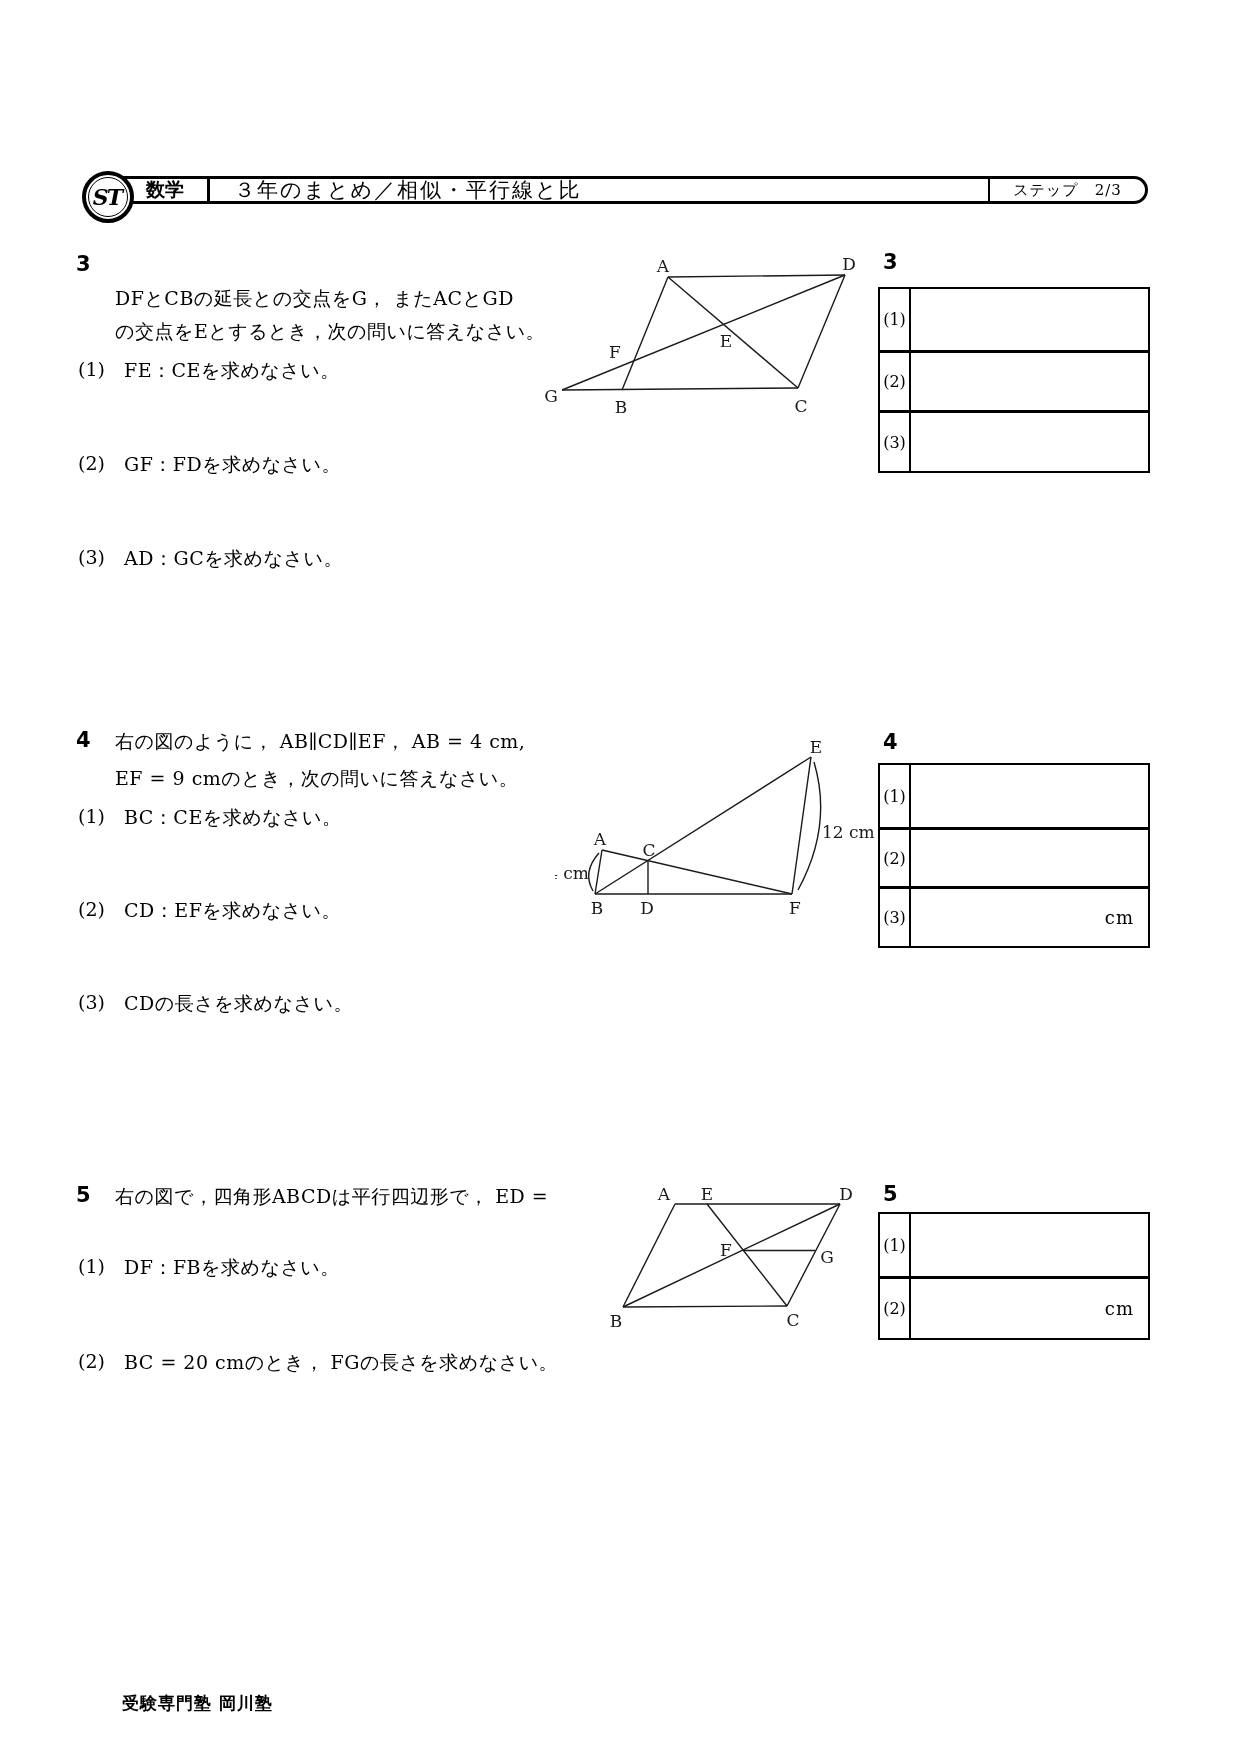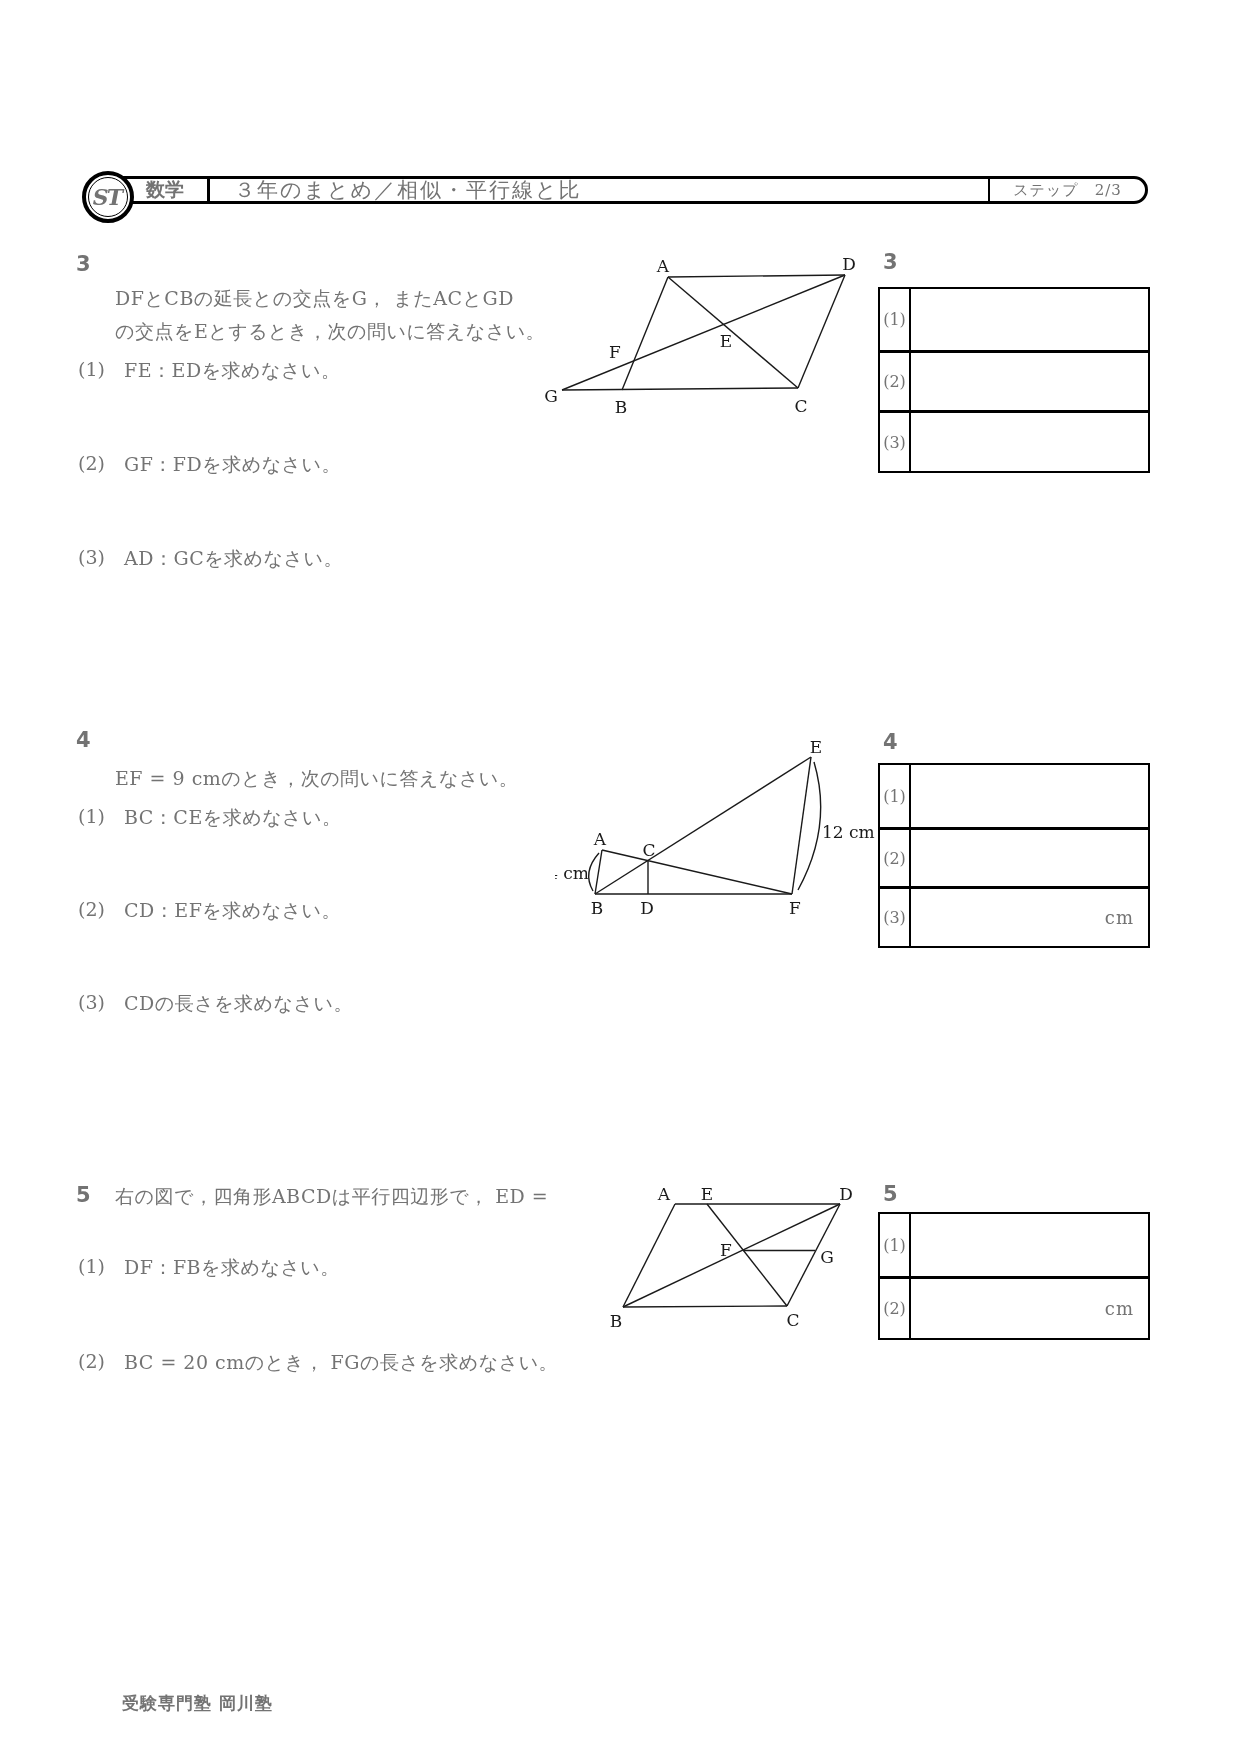--- a/index.html
+++ b/index.html
@@ -1,18 +1,18 @@
 <!DOCTYPE html>
 <html><head>
 <meta charset="utf-8">
 <style>
   html,body { margin:0; padding:0; background:#e8e8e8; }
   .page {
     position:relative; width:1241px; height:1755px; margin:0 auto;
-    background:#ffffff; color:#737373; overflow:hidden;
+    background:#ffffff; color:#000000; overflow:hidden;
     font-family:"DejaVu Serif", serif;
   }
   .abs { position:absolute; white-space:pre; }
 
   
   .logo {
     position:absolute; left:82px; top:171px; width:52px; height:52px;
     border:4px solid #000; border-radius:50%; background:#fff; z-index:3;
     box-sizing:border-box; display:flex; align-items:center; justify-content:center;
   }
@@ -82,21 +82,21 @@
     <div class="band-div"></div>
     <div class="band-title">３年のまとめ／相似・平行線と比</div>
     <div class="band-div2"></div>
     <div class="band-step">ステップ　2/3</div>
   </div>
 
   <span class="abs pnum" style="left:76px; top:252px;">3</span>
   <span class="abs stmt" style="left:115px; top:319px;">の交点をEとするとき，次の問いに答えなさい。</span>
   <span class="abs stmt" style="left:115px; top:286px;">DFとCBの延長との交点をG， またACとGD</span>
   <span class="abs qlab" style="left:78px;  top:358px;">(1)</span>
-  <span class="abs qtext" style="left:124px; top:358px;">FE：EDを求めなさい。</span>
+  <span class="abs qtext" style="left:124px; top:358px;">FE：CEを求めなさい。</span>
   <span class="abs qlab" style="left:78px;  top:452px;">(2)</span>
   <span class="abs qtext" style="left:124px; top:452px;">GF：FDを求めなさい。</span>
   <span class="abs qlab" style="left:78px;  top:546px;">(3)</span>
   <span class="abs qtext" style="left:124px; top:546px;">AD：GCを求めなさい。</span>
 
   <svg class="fig" style="left:540px; top:252px;" width="325" height="170" viewBox="540 252 325 170">
     <line x1="668" y1="277" x2="845" y2="275"></line>
     <line x1="668" y1="277" x2="622" y2="390"></line>
     <line x1="845" y1="275" x2="798" y2="388"></line>
     <line x1="562" y1="390" x2="798" y2="388"></line>
@@ -121,20 +121,21 @@
       <div class="anslabel">(2)</div>
       <div class="ansval"></div>
     </div>
     <div class="ansrow" style="height:61px;">
       <div class="anslabel">(3)</div>
       <div class="ansval"></div>
     </div>
   </div>
 
   <span class="abs pnum" style="left:76px; top:728px;">4</span>
+  <span class="abs stmt" style="left:115px; top:729px;">右の図のように， AB∥CD∥EF， AB = 4 cm,</span>
   <span class="abs stmt" style="left:115px; top:766px;">EF = 9 cmのとき，次の問いに答えなさい。</span>
   <span class="abs qlab" style="left:78px;  top:805px;">(1)</span>
   <span class="abs qtext" style="left:124px; top:805px;">BC：CEを求めなさい。</span>
   <span class="abs qlab" style="left:78px;  top:898px;">(2)</span>
   <span class="abs qtext" style="left:124px; top:898px;">CD：EFを求めなさい。</span>
   <span class="abs qlab" style="left:78px;  top:991px;">(3)</span>
   <span class="abs qtext" style="left:124px; top:991px;">CDの長さを求めなさい。</span>
 
   <svg class="fig" style="left:555px; top:735px;" width="330" height="190" viewBox="555 735 330 190">
     <line x1="595" y1="894" x2="811" y2="757"></line>

